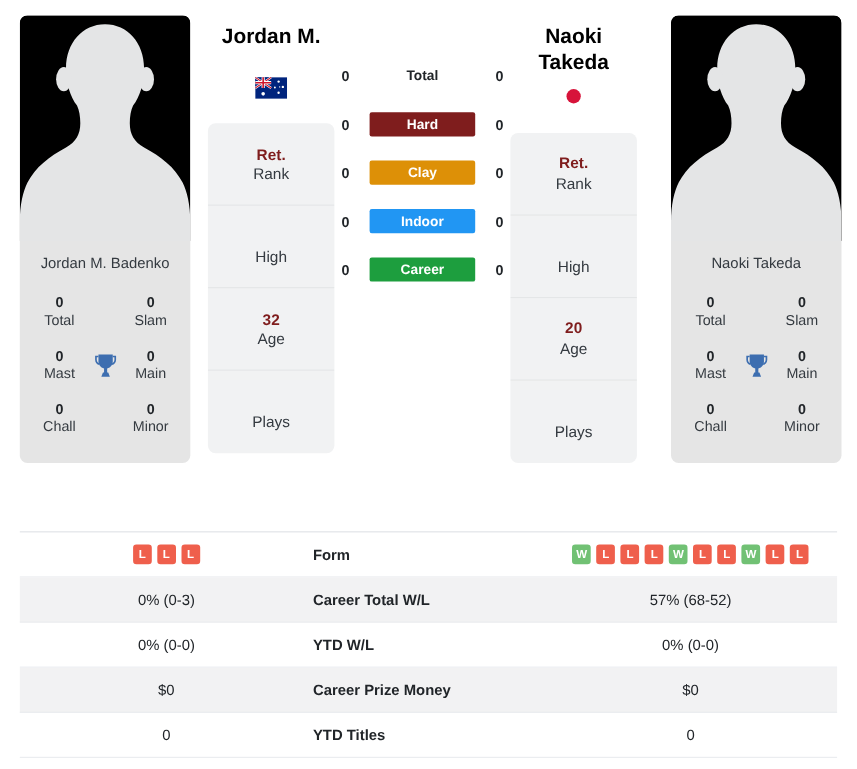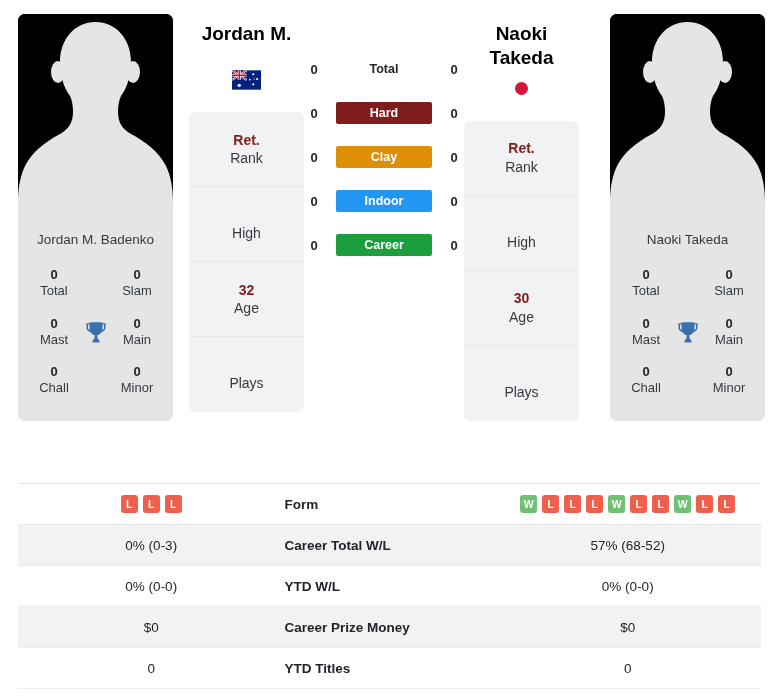--- a/index.html
+++ b/index.html
@@ -386,21 +386,21 @@
       <div class="info-card">
         <div class="info-cell">
           <span class="info-val">Ret.</span>
           <span class="info-lbl">Rank</span>
         </div>
         <div class="info-cell">
           <span class="info-val"></span>
           <span class="info-lbl">High</span>
         </div>
         <div class="info-cell">
-          <span class="info-val">30</span>
+          <span class="info-val">20</span>
           <span class="info-lbl">Age</span>
         </div>
         <div class="info-cell">
           <span class="info-val"></span>
           <span class="info-lbl">Plays</span>
         </div>
       </div>
     </div>
 
     <div class="player-col right">

